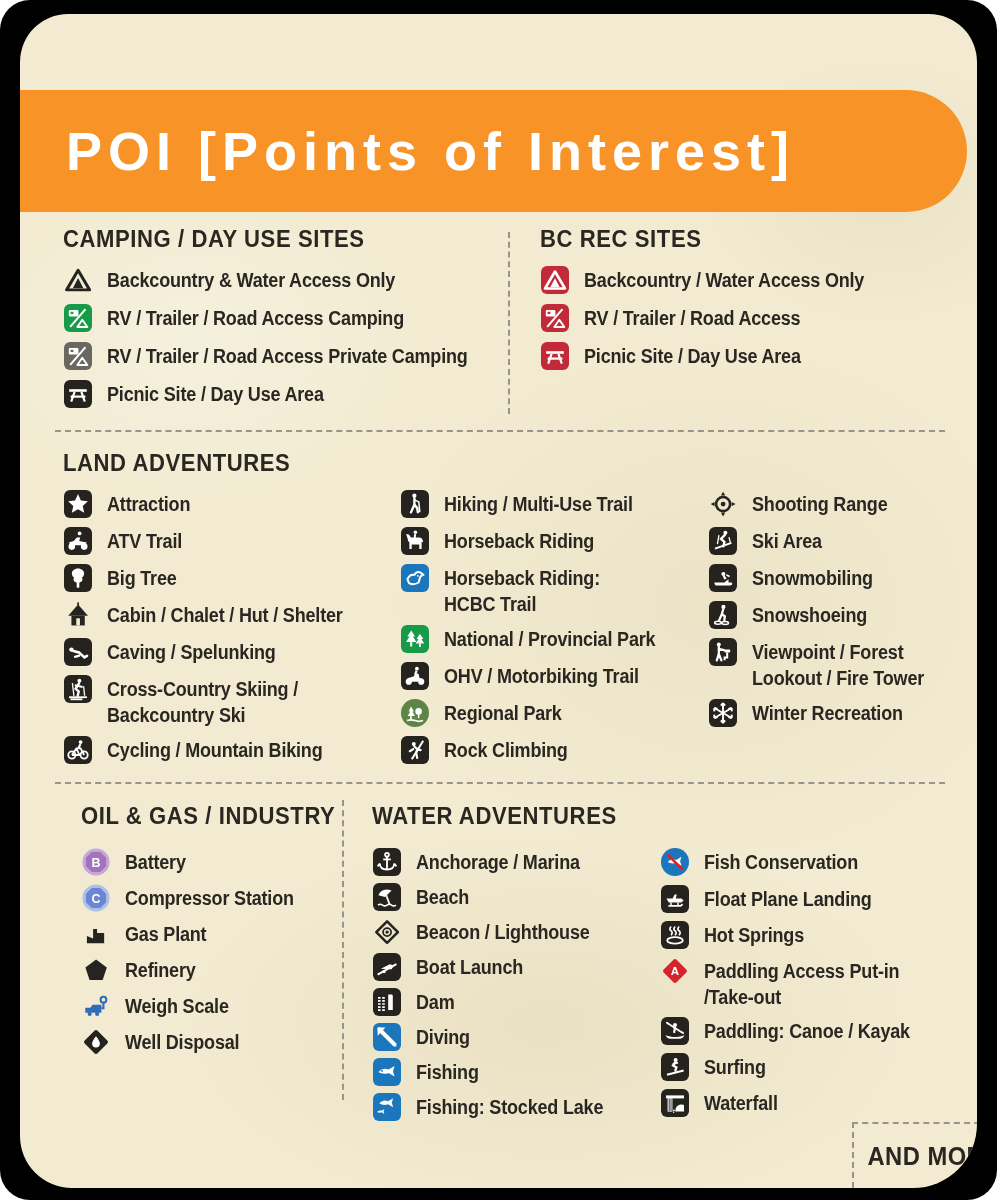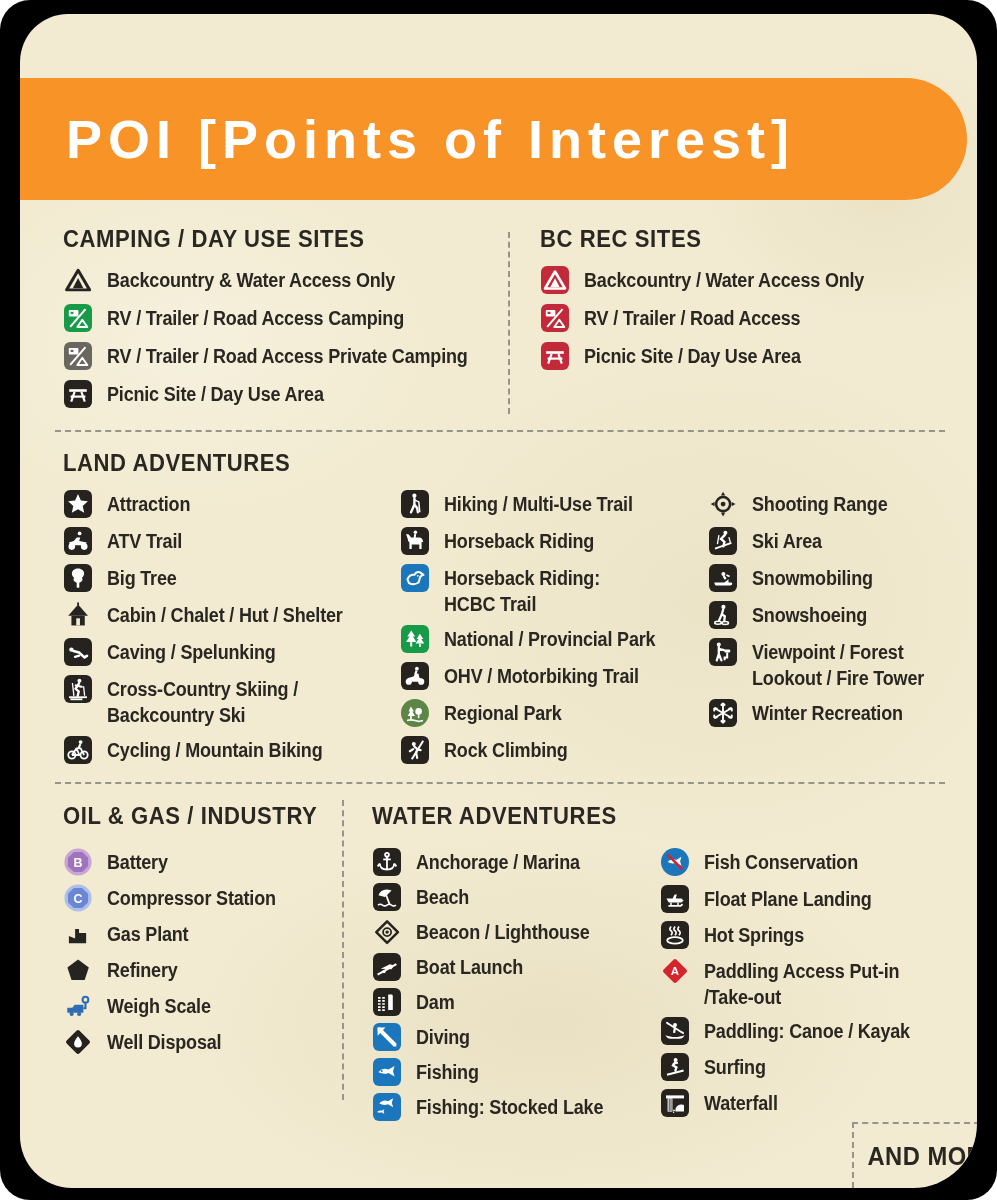--- a/index.html
+++ b/index.html
@@ -6,21 +6,21 @@
   body{width:997px;height:1200px;position:relative;font-family:"Liberation Sans",sans-serif;}
   .frame{position:absolute;left:0;top:0;width:997px;height:1200px;background:#000;border-radius:30px;}
   .panel{position:absolute;left:20px;top:14px;width:957px;height:1174px;
     border-radius:48px 48px 64px 52px;overflow:hidden;
     background:
       radial-gradient(ellipse 420px 300px at 18% 28%, rgba(255,255,255,.28), transparent 60%),
       radial-gradient(ellipse 520px 420px at 72% 50%, rgba(182,162,112,.10), transparent 62%),
       radial-gradient(ellipse 600px 320px at 55% 86%, rgba(175,150,100,.12), transparent 60%),
       radial-gradient(ellipse 300px 220px at 90% 15%, rgba(175,150,100,.10), transparent 60%),
       #F2EBD1;}
-  .banner{position:absolute;left:0;top:64px;width:947px;height:122px;background:#F79327;
+  .banner{position:absolute;left:0;top:76px;width:947px;height:122px;background:#F79327;
     border-radius:0 61px 61px 0;display:flex;align-items:center;padding-left:46px;box-sizing:border-box;}
   .banner h1{margin:0;color:#fff;font-size:54px;font-weight:bold;letter-spacing:6px;white-space:nowrap;}
   .sec{position:absolute;}
   .sec h2{margin:0 0 12px 0;color:#2A2722;font-size:23px;font-weight:bold;letter-spacing:.6px;
     transform:scaleX(.96);transform-origin:left;white-space:nowrap;}
   .row{display:flex;gap:14px;margin-bottom:7px;}
   .icn{width:30px;height:30px;flex:none;display:block;}
   .lbl{display:inline-block;color:#2A2722;font-size:20px;font-weight:bold;line-height:30px;
     white-space:pre-line;transform:scaleX(.9);transform-origin:left;letter-spacing:-.2px;}
   .lbl.two{line-height:26px;padding-top:2px;}
@@ -387,21 +387,21 @@
                   </g>
                 </svg></span>
               <span class="lbl">Winter Recreation</span>
             </div>
           </div>
       </div>
     </div>
 
     <div class="hsep" style="left:35px;top:768px;width:890px;"></div>
 
-    <div class="sec" style="left:43px;top:789px;">
+    <div class="sec" style="left:61px;top:789px;">
       <h2>OIL &amp; GAS / INDUSTRY</h2>
       <div style="margin-top:17px;">
           <div class="row" style="margin-bottom: 6px;">
             <span class="icn"><svg width="30" height="30" viewBox="0 0 30 30">
                 <circle cx="15" cy="15" r="13.6" fill="#C7A7D6"></circle>
                 <path d="M10.8 4.9 19.2 4.9 25.1 10.8 25.1 19.2 19.2 25.1 10.8 25.1 4.9 19.2 4.9 10.8Z" fill="#9F74BC"></path>
                 <g transform="translate(3,3)" fill="#FFFFFF">
                   <text x="12" y="16.6" text-anchor="middle" font-family="Liberation Sans,sans-serif" font-size="12.5" font-weight="bold" fill="#FFFFFF" stroke="none">B</text>
                 </g>
               </svg></span>

